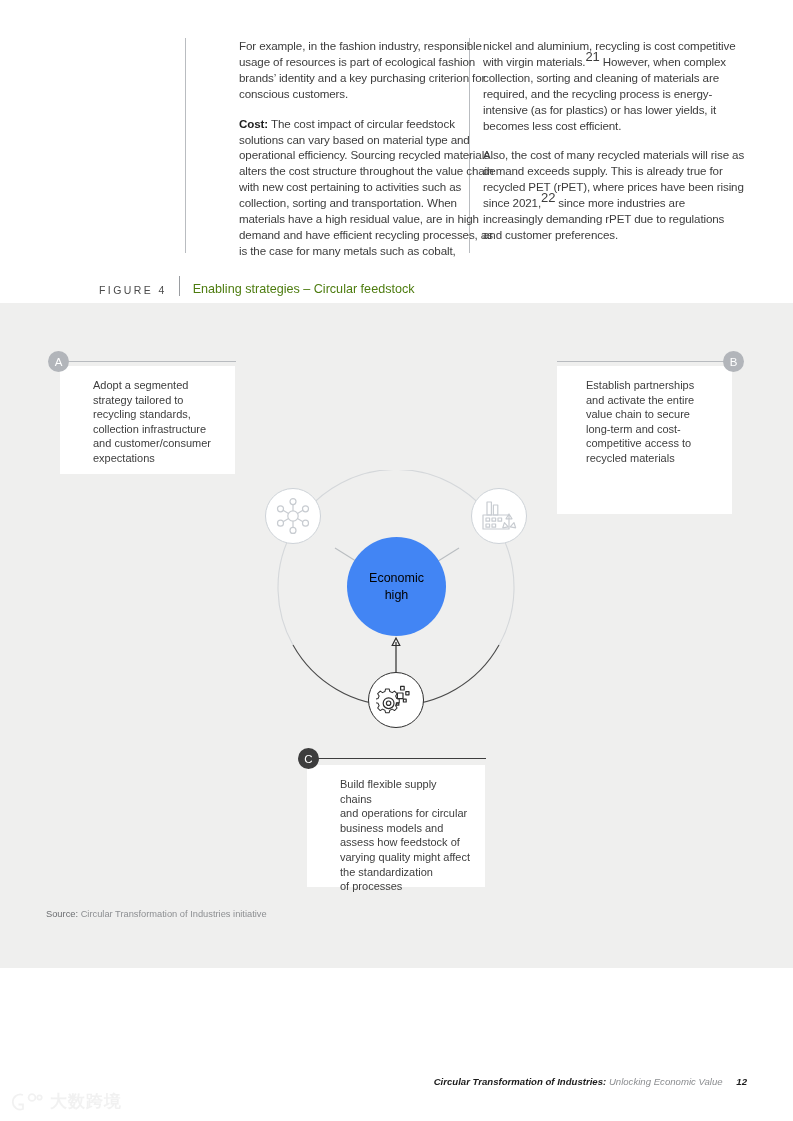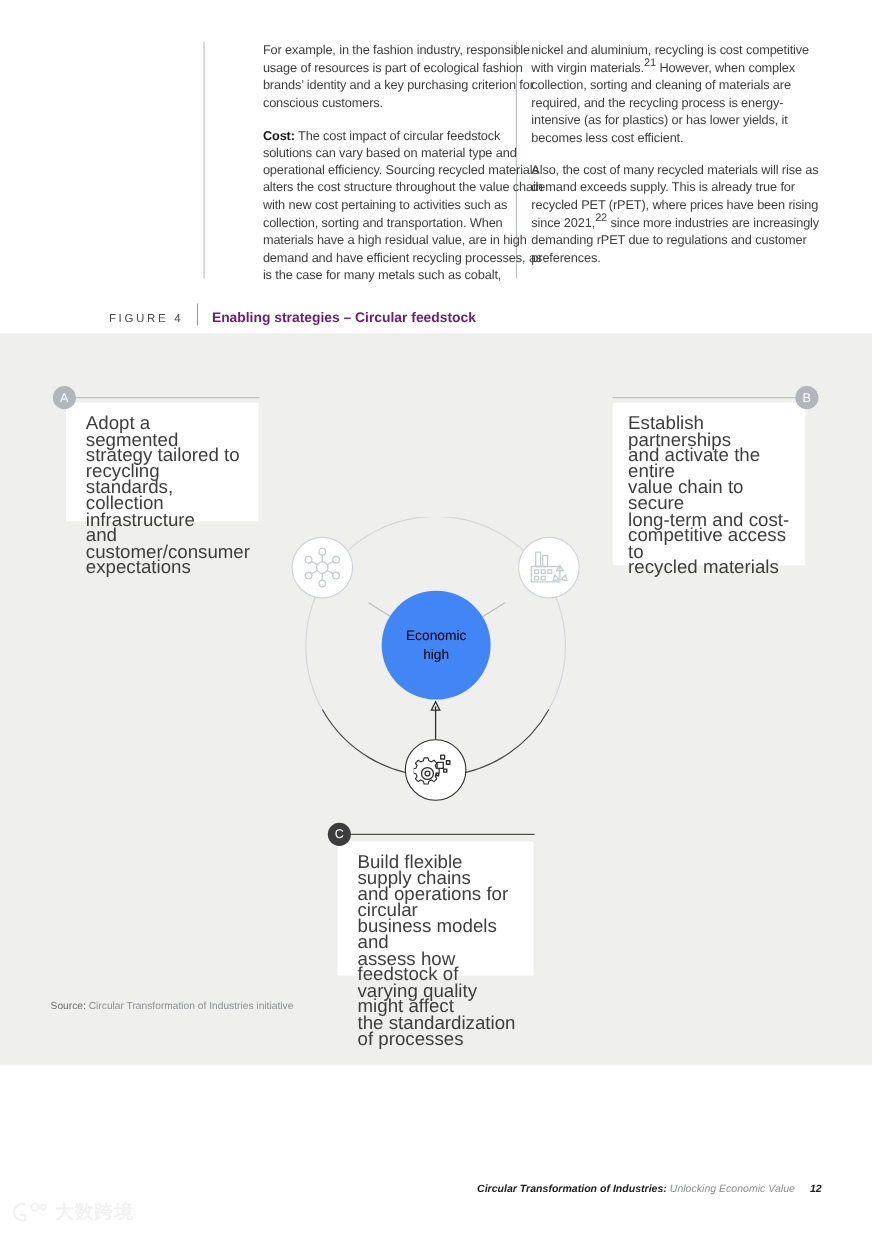--- a/index.html
+++ b/index.html
@@ -42,21 +42,21 @@
   .col.right { left: 298px; }
 
   .col p {
     margin: 0 0 14px 0;
     font-size: 11.6px;
     line-height: 15.9px;
     color: #3c3c3c;
     letter-spacing: -0.01em;
   }
   .col p b { font-weight: bold; color: #1c1c1c; }
-  .col p sup { font-size: 10px; vertical-align: super; line-height: 0; }
+  .col p sup { font-size: 13px; vertical-align: super; line-height: 0; }
 
   
   .fig-caption {
     position: absolute;
     left: 99px;
     top: 276px;
     display: flex;
     align-items: flex-end;
     height: 20px;
   }
@@ -67,46 +67,47 @@
     white-space: nowrap;
   }
   .fig-divider {
     width: 1px;
     height: 20px;
     background: #9a9da1;
     margin: 0 13px 0 12px;
   }
   .fig-title {
     font-size: 12.6px;
-    font-weight: bold;
-    color: #701a75;
+    font-weight: normal;
+    color: #4d7c0f;
     white-space: nowrap;
   }
 
   
   .figure-panel {
     position: absolute;
     left: 0;
     top: 303px;
     width: 793px;
     height: 665px;
     background: #efefee;
   }
 
   
   .callout {
     position: absolute;
     background: #ffffff;
     box-sizing: border-box;
   }
   .callout .ctext {
-    font-size: 17px;
+    font-size: 11px;
     line-height: 14.6px;
     color: #3d3d3d;
     white-space: pre-line;
+    margin-left: 15px;
   }
   .callout-a {
     left: 60px;  top: 366px;  width: 175px;  height: 108px;
     padding: 12px 14px 0 18px;
   }
   .callout-b {
     left: 557px; top: 366px;  width: 175px;  height: 148px;
     padding: 12px 14px 0 14px;
   }
   .callout-c {

